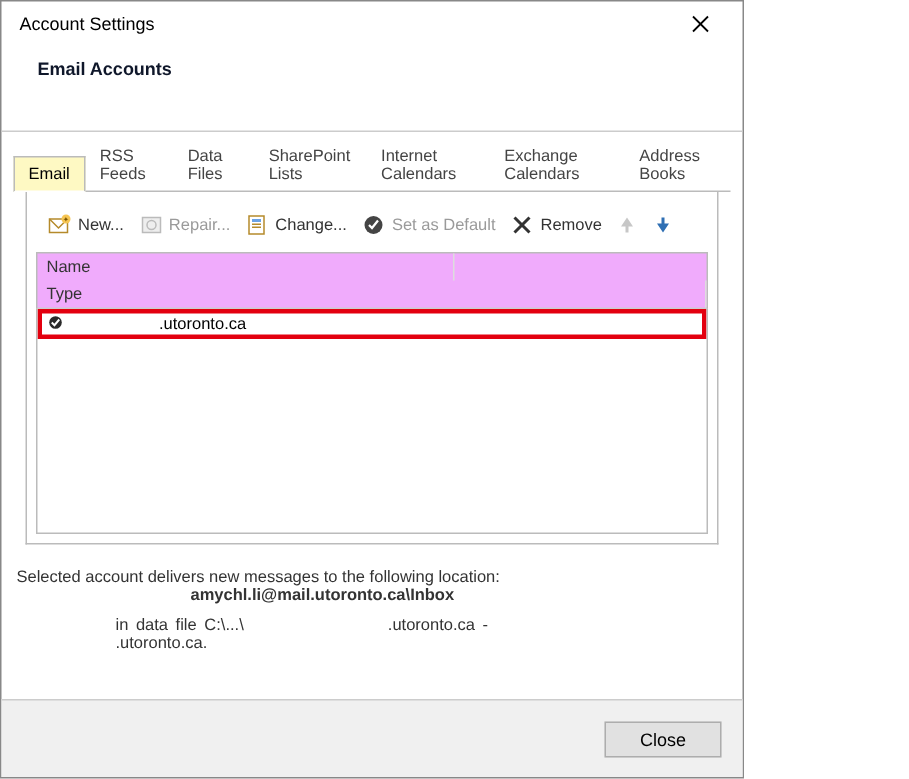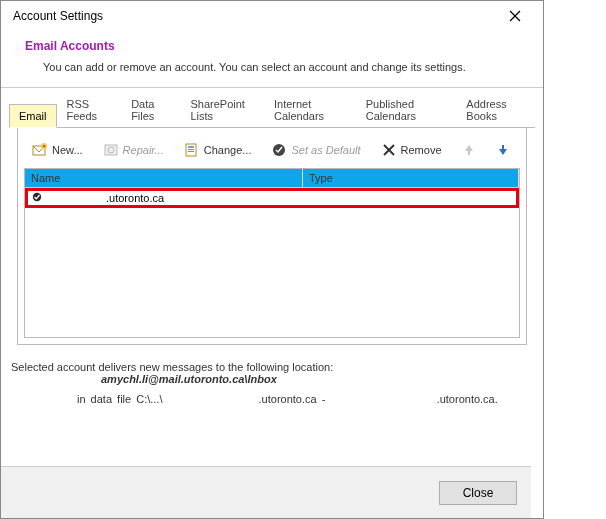--- a/index.html
+++ b/index.html
@@ -5,93 +5,92 @@
 * { box-sizing: border-box; margin: 0; padding: 0; }
 body {
   font-family: "Segoe UI", Tahoma, sans-serif;
   font-size: 12px;
   color: #000;
   background: #fff;
   width: 606px;
   height: 519px;
   overflow: hidden;
 }
-.window { width: 544px; height: 519px; border: 1px solid #888; position: relative; background: #fff; }
+.window { width: 496px; height: 519px; border: 1px solid #888; position: relative; background: #fff; }
 .titlebar {
   display: flex; justify-content: space-between; align-items: center;
   height: 30px; padding: 0 8px 0 12px; font-size: 12px;
 }
 .titlebar .close { width: 40px; height: 28px; display:flex; align-items:center; justify-content:center; cursor: default; }
 .titlebar .close svg { width: 12px; height: 12px; }
 .header { padding: 8px 24px 10px 24px; }
-.header h2 { font-size: 12px; font-weight: bold; color: #a21caf; margin-bottom: 8px; }
+.header h2 { font-size: 12px; font-weight: bold; color: #0f172a; margin-bottom: 20px; }
 .header p { font-size: 11px; color: #333; padding-left: 18px; }
 .divider { height: 1px; background: #ccc; margin: 4px 0 0 0; }
 
 .tabs-wrap { padding: 0 8px; }
 .tabs { display: flex; align-items: flex-end; height: 26px; margin-top: 14px; border-bottom: 1px solid #bbb; }
 .tab { padding: 5px 9px; font-size: 11px; color: #444; border: 1px solid transparent; position: relative; top: 1px; cursor: default; }
 .tab.active { border: 1px solid #bbb; border-bottom: 1px solid #fff; background:#fef9c3; color:#000; }
 
 .panel { border: 1px solid #bbb; border-top: none; margin: 0 8px; padding: 10px 6px 6px 6px; }
-.toolbar { display: flex; align-items: center; gap: 12px; padding: 2px 4px 8px 4px; }
+.toolbar { display: flex; align-items: center; gap: 2px; padding: 2px 4px 8px 4px; }
 .tbtn { display: flex; align-items: center; gap: 4px; padding: 2px 4px; font-size: 11px; color: #333; cursor: default; }
-.tbtn.disabled { color: #9a9a9a; font-style: italic; }
+.tbtn.disabled { color: #9a9a9a; }
 .tbtn svg, .tbtn .ico { width: 16px; height: 16px; flex: 0 0 16px; }
 .tbtn.iconly { padding: 2px 3px; }
 
-.listhead { display:flex; border: 1px solid #bbb; border-bottom: 1px solid #ccc; background:#0ea5e9; }
+.listhead { display:flex; border: 1px solid #bbb; border-bottom: 1px solid #ccc; background:#f0abfc;flex-direction:column; }
 .listhead .col { padding: 3px 6px; font-size: 11px; color:#333; border-right: 1px solid #ddd; }
 .coln { width: 278px; }
 .colt { flex: 1; }
 
 .listbody { border: 1px solid #bbb; border-top:none; height: 150px; background:#fff; overflow:hidden; }
 .row-hl { border: 3px solid #e3000f; display:flex; align-items:flex-start; font-size: 11px; padding: 1px 0; }
 .row-hl .chk { width: 18px; display:flex; align-items:center; justify-content:center; }
 .row-hl .cname { width: 258px; padding-left: 60px; }
 .row-hl .ctype { flex:1; padding-left: 4px; }
 
 .location { padding: 16px 10px 10px 10px; font-size: 11px; color:#333; }
 .location .title { }
-.location .mbox { font-weight: bold; margin-left: 90px; margin-bottom: 8px; font-style: italic; }
+.location .mbox { font-weight: bold; margin-left: 116px; margin-bottom: 8px; }
 .location .path { margin-left: 66px; word-spacing: 2px; }
 
-.footer { position: absolute; bottom: 0; left:0; right:12px; height: 52px; border-top: 1px solid #ccc; background:#f0f0f0; display:flex; justify-content:flex-end; align-items:center; padding: 0 14px; }
+.footer { position: absolute; bottom: 0; left:0; right:0; height: 52px; border-top: 1px solid #ccc; background:#f0f0f0; display:flex; justify-content:flex-end; align-items:center; padding: 0 14px; }
 .btn { min-width: 78px; height: 24px; border: 1px solid #adadad; background: #e1e1e1; font-size: 12px; cursor: default; }
 </style>
 </head>
 <body>
 
 <div class="window">
 
   <div class="titlebar">
     <span>Account Settings</span>
     <div class="close">
       <svg viewBox="0 0 12 12">
           <line x1="1" y1="1" x2="11" y2="11" stroke="#000" stroke-width="1.2"></line>
           <line x1="11" y1="1" x2="1" y2="11" stroke="#000" stroke-width="1.2"></line>
         </svg>
     </div>
   </div>
 
   <div class="header">
     <h2>Email Accounts</h2>
-    <p>You can add or remove an account. You can select an account and change its settings.</p>
   </div>
 
   <div class="divider"></div>
 
   <div class="tabs-wrap">
     <div class="tabs">
       <div class="tab active">Email</div>
       <div class="tab">RSS Feeds</div>
       <div class="tab">Data Files</div>
       <div class="tab">SharePoint Lists</div>
       <div class="tab">Internet Calendars</div>
-      <div class="tab">Published Calendars</div>
+      <div class="tab">Exchange Calendars</div>
       <div class="tab">Address Books</div>
     </div>
 
     <div class="panel">
 
       <div class="toolbar">
         <div class="tbtn">
           <svg class="ico" viewBox="0 0 16 16">
               <rect x="1" y="4" width="12" height="9" fill="#fff" stroke="#b58a2b"></rect>
               <polyline points="1,4 7,10 13,4" fill="none" stroke="#b58a2b"></polyline>

